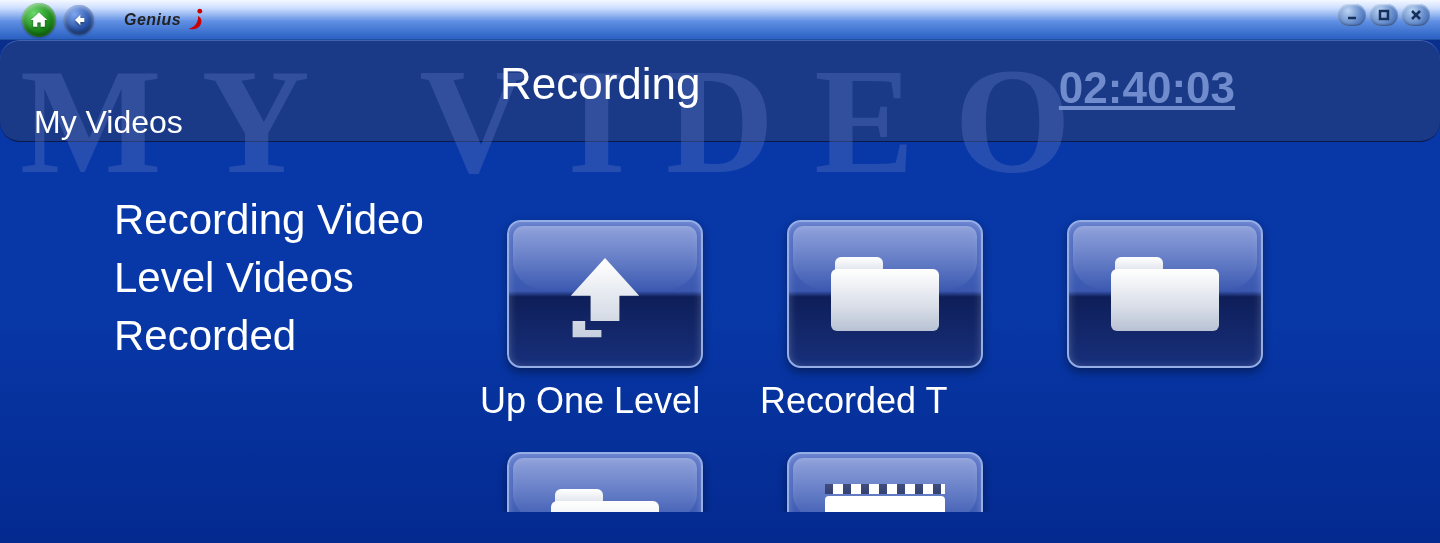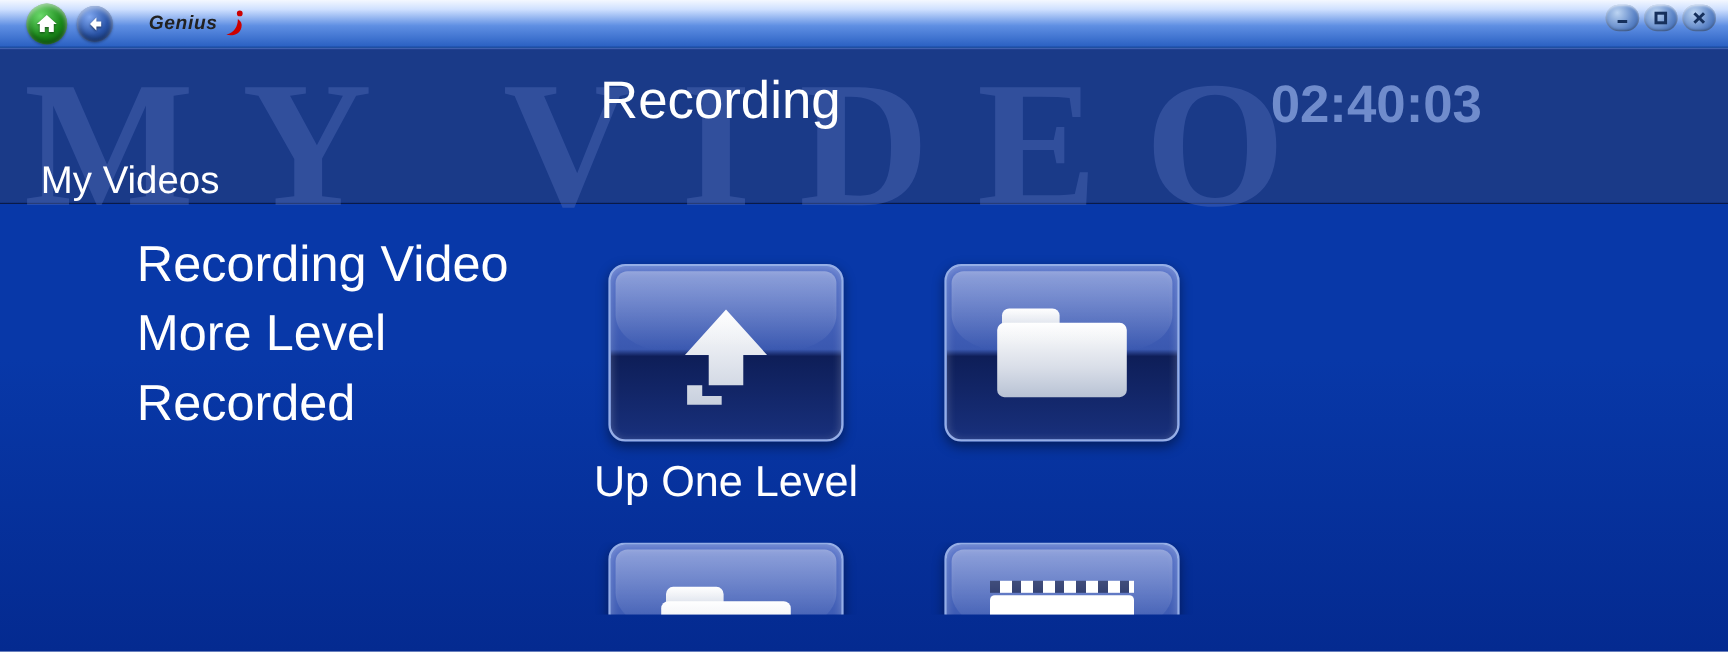--- a/index.html
+++ b/index.html
@@ -38,67 +38,68 @@
       width: 28px; height: 22px; border-radius: 11px;
       background: radial-gradient(circle at 35% 30%, #bcd4f2 0%, #5e86c8 60%, #2f5aa4 100%);
       display: flex; align-items: center; justify-content: center;
       box-shadow: inset 0 1px 2px rgba(255,255,255,.7), inset 0 -1px 2px rgba(0,0,0,.4);
       cursor: pointer;
     }
     .win-btn svg { stroke: #16305c; stroke-width: 2.5; fill: none; }
 
     
     .header-band {
-      height: 130px;
+      height: 102px;
       position: relative;
       background: linear-gradient(180deg, #1a3a88 0%, #1a3a88 100%);
       border-top: 1px solid #4060b0;
       border-bottom: 1px solid #0a1a48;
+      border-radius: 20px;
     }
     .header-band::before {
       content: "MY VIDEO";
       position: absolute;
       left: 20px; top: -6px;
       font-size: 150px;
       font-weight: bold;
       letter-spacing: 40px;
       color: #546fbc;
       opacity: .4;
       white-space: nowrap;
       font-family: "Times New Roman", serif;
       pointer-events: none;
     }
     .header-title {
       position: absolute; left: 500px; top: 18px;
       font-size: 44px; color: #fff; font-weight: normal;
     }
     .header-time {
       position: absolute; right: 205px; top: 22px;
-      font-size: 44px; font-weight: bold; color: #708ccc;
+      font-size: 44px; font-weight: bold; color: #708ccc; text-decoration: underline;
     }
     .section-title {
       position: absolute; left: 34px; bottom: 0px;
       font-size: 32px; color: #fff;
     }
 
     
     .side-menu {
       position: absolute; left: 114px; top: 196px;
       display: flex; flex-direction: column; gap: 10px;
       width: 310px; overflow: hidden;
     }
     .menu-item { font-size: 42px; color: #fff; white-space: nowrap; cursor: pointer; }
 
     
     .tile-grid {
       position: absolute; left: 480px; top: 220px;
       display: grid; grid-template-columns: repeat(3, 250px); gap: 30px 30px;
       align-items: start;
     }
-    .tile { width: 250px; cursor: pointer; text-align: center; }
+    .tile { width: 250px; cursor: pointer; }
     .tile-icon {
       width: 196px; height: 148px;
       margin: 0 auto;
       border-radius: 14px;
       background: linear-gradient(180deg, #5470c8 0%, #3a58b0 48%, #0e1e58 52%, #18307c 100%);
       border: 2px solid #96aee6;
       box-shadow: inset 0 2px 8px rgba(255,255,255,.25), 0 4px 10px rgba(0,0,0,.4);
       display: flex; align-items: center; justify-content: center;
       position: relative;
     }
@@ -178,45 +179,51 @@
 </div>
 
 <div class="header-band">
   <div class="header-title">Recording</div>
   <div class="header-time">02:40:03</div>
   <div class="section-title">My Videos</div>
 </div>
 
 <div class="side-menu">
   <div class="menu-item">Recording Videos</div>
-  <div class="menu-item">More Level</div>
+  <div class="menu-item">Level Videos</div>
   <div class="menu-item">Recorded</div>
 </div>
 
 <div class="tile-grid">
   <div class="tile">
     <div class="tile-icon">
       <svg class="arrow-up" viewBox="0 0 100 100">
         <defs>
             <linearGradient id="gArrow" x1="0" y1="0" x2="0" y2="1">
               <stop offset="0" stop-color="#ffffff"></stop>
               <stop offset="1" stop-color="#c8d0de"></stop>
             </linearGradient>
           </defs>
         <path fill="url(#gArrow)" d="M50 10 L88 52 L66 52 L66 80 L28 80 L28 90 L46 90 L46 98 L14 98 L14 80 L34 80 L34 52 L12 52 Z"></path>
       </svg>
     </div>
     <div class="tile-label">Up One Level</div>
   </div>
 
-
   <div class="tile">
     <div class="tile-icon">
       <div class="folder-shape"></div>
     </div>
+    <div class="tile-label">Recorded T</div>
+  </div>
+
+  <div class="tile">
+    <div class="tile-icon">
+      <div class="folder-shape"></div>
+    </div>
   </div>
 
   <div class="tile row2 partial">
     <div class="tile-icon">
       <div class="folder-shape"></div>
     </div>
     <div class="tile-label"></div>
   </div>
 
   <div class="tile row2 partial">

